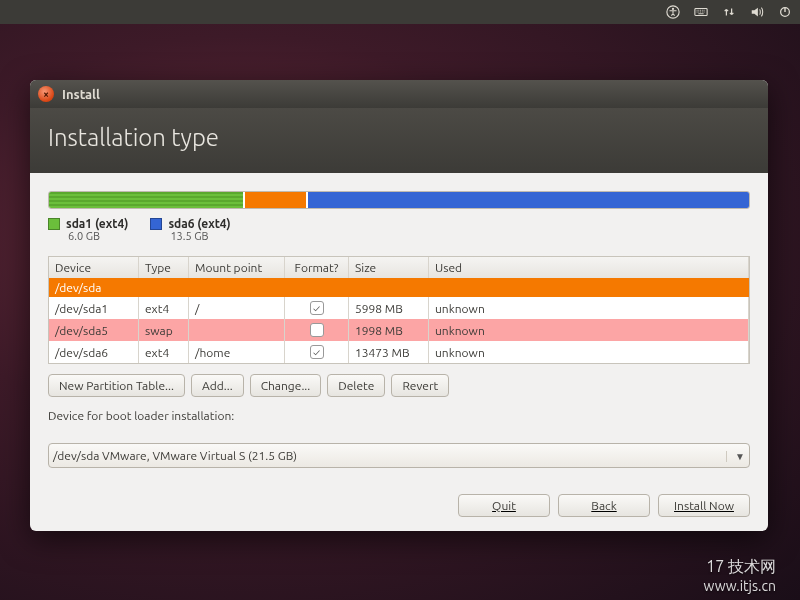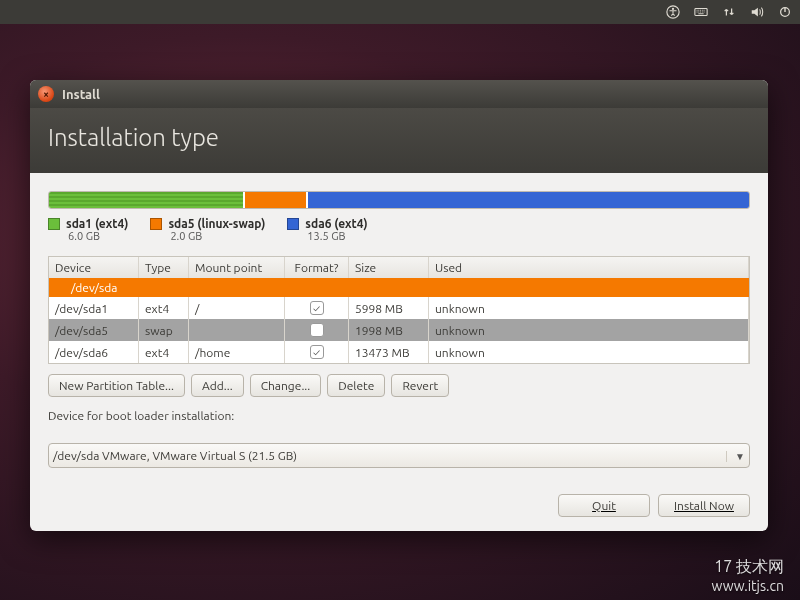--- a/index.html
+++ b/index.html
@@ -57,22 +57,22 @@
 .legend-item .row2 { font-size:11px; color:#555; padding-left:20px; }
 
 .table { border:1px solid #c8c4bb; font-size:12px; background:#fff; }
 .table .thead, .table .tr { display:flex; }
 .table .thead { background:linear-gradient(#f5f4f2,#e7e5e0); color:#3c3b37; }
 .table .th, .table .td { padding:4px 6px; border-right:1px solid #d8d4cc; display:flex; align-items:center; }
 .table .thead .th { font-weight:normal; }
 .col-device{width:90px;} .col-type{width:50px;} .col-mp{width:96px;}
 .col-format{width:64px; justify-content:center;} .col-size{width:80px;} .col-used{flex:1;}
 .tr-group { background:#f57900; color:#fff; }
-.tr-group .td { border-right:none; padding:3px 6px;margin-left:16px;}
-.tr-alt { background:#a3a3a3; }
+.tr-group .td { border-right:none; padding:3px 6px;}
+.tr-alt { background:#fca5a5; }
 .chk { width:14px; height:14px; border:1px solid #999; border-radius:3px; background:#fff; display:inline-flex; align-items:center; justify-content:center; font-size:10px; color:#555;}
 
 .btnrow { display:flex; gap:6px; margin:10px 0 12px 0; }
 .btn {
   padding:4px 10px; font-size:12px; color:#3c3b37;
   background:linear-gradient(#faf9f7,#e7e5e0);
   border:1px solid #b8b3a9; border-radius:4px; cursor:pointer;
 }
 
 .label { font-size:12px; color:#3c3b37; margin-bottom:21px; display:block;}
@@ -80,21 +80,21 @@
   display:flex; align-items:flex-end; justify-content:space-between;
   border:1px solid #b8b3a9; border-radius:4px; background:linear-gradient(#faf9f7,#ece9e3);
   padding:5px 4px; font-size:12px; color:#3c3b37; cursor:pointer;
 }
 .combo .arrow{ font-size:10px; color:#555; border-left:1px solid #cfcac0; padding-left:8px;}
 
 .footer { display:flex; justify-content:flex-end; gap:8px; padding:14px 18px;text-decoration:underline; }
 .footer .btn { min-width:92px; text-align:center; }
 
 .watermark {
-  position:absolute; right:16px; bottom:6px; color:rgba(255,255,255,0.85);
+  position:absolute; right:24px; bottom:6px; color:rgba(255,255,255,0.85);
   text-align:right; font-size:14px; text-shadow:0 1px 2px rgba(0,0,0,0.6);
   font-family: "Microsoft YaHei", sans-serif;
 }
 .watermark .line1 { font-size:16px; }
 </style>
 </head>
 <body>
 
 <div class="menubar">
   <span class="tray-icon">
@@ -146,27 +146,20 @@
       <div class="seg seg-blue" style="width:63%"></div>
     </div>
 
     <div class="legend">
       <div class="legend-item">
         <div class="row1">
             <span class="swatch" style="background:#6bbf3b"></span>
             <span>sda1 (ext4)</span>
           </div>
         <div class="row2">6.0 GB</div>
-      </div>
-      <div class="legend-item">
-        <div class="row1">
-            <span class="swatch" style="background:#f57900"></span>
-            <span>sda5 (linux-swap)</span>
-          </div>
-        <div class="row2">2.0 GB</div>
       </div>
       <div class="legend-item">
         <div class="row1">
             <span class="swatch" style="background:#3465d4"></span>
             <span>sda6 (ext4)</span>
           </div>
         <div class="row2">13.5 GB</div>
       </div>
     </div>
 
@@ -224,20 +217,21 @@
 
     <span class="label">Device for boot loader installation:</span>
     <div class="combo">
       <span>/dev/sda    VMware, VMware Virtual S (21.5 GB)</span>
       <span class="arrow">▼</span>
     </div>
   </div>
 
   <div class="footer">
     <button class="btn">Quit</button>
+    <button class="btn">Back</button>
     <button class="btn">Install Now</button>
   </div>
 </div>
 
 <div class="watermark">
   <div class="line1">17 技术网</div>
   <div>www.itjs.cn</div>
 </div>
 
 </body></html>

